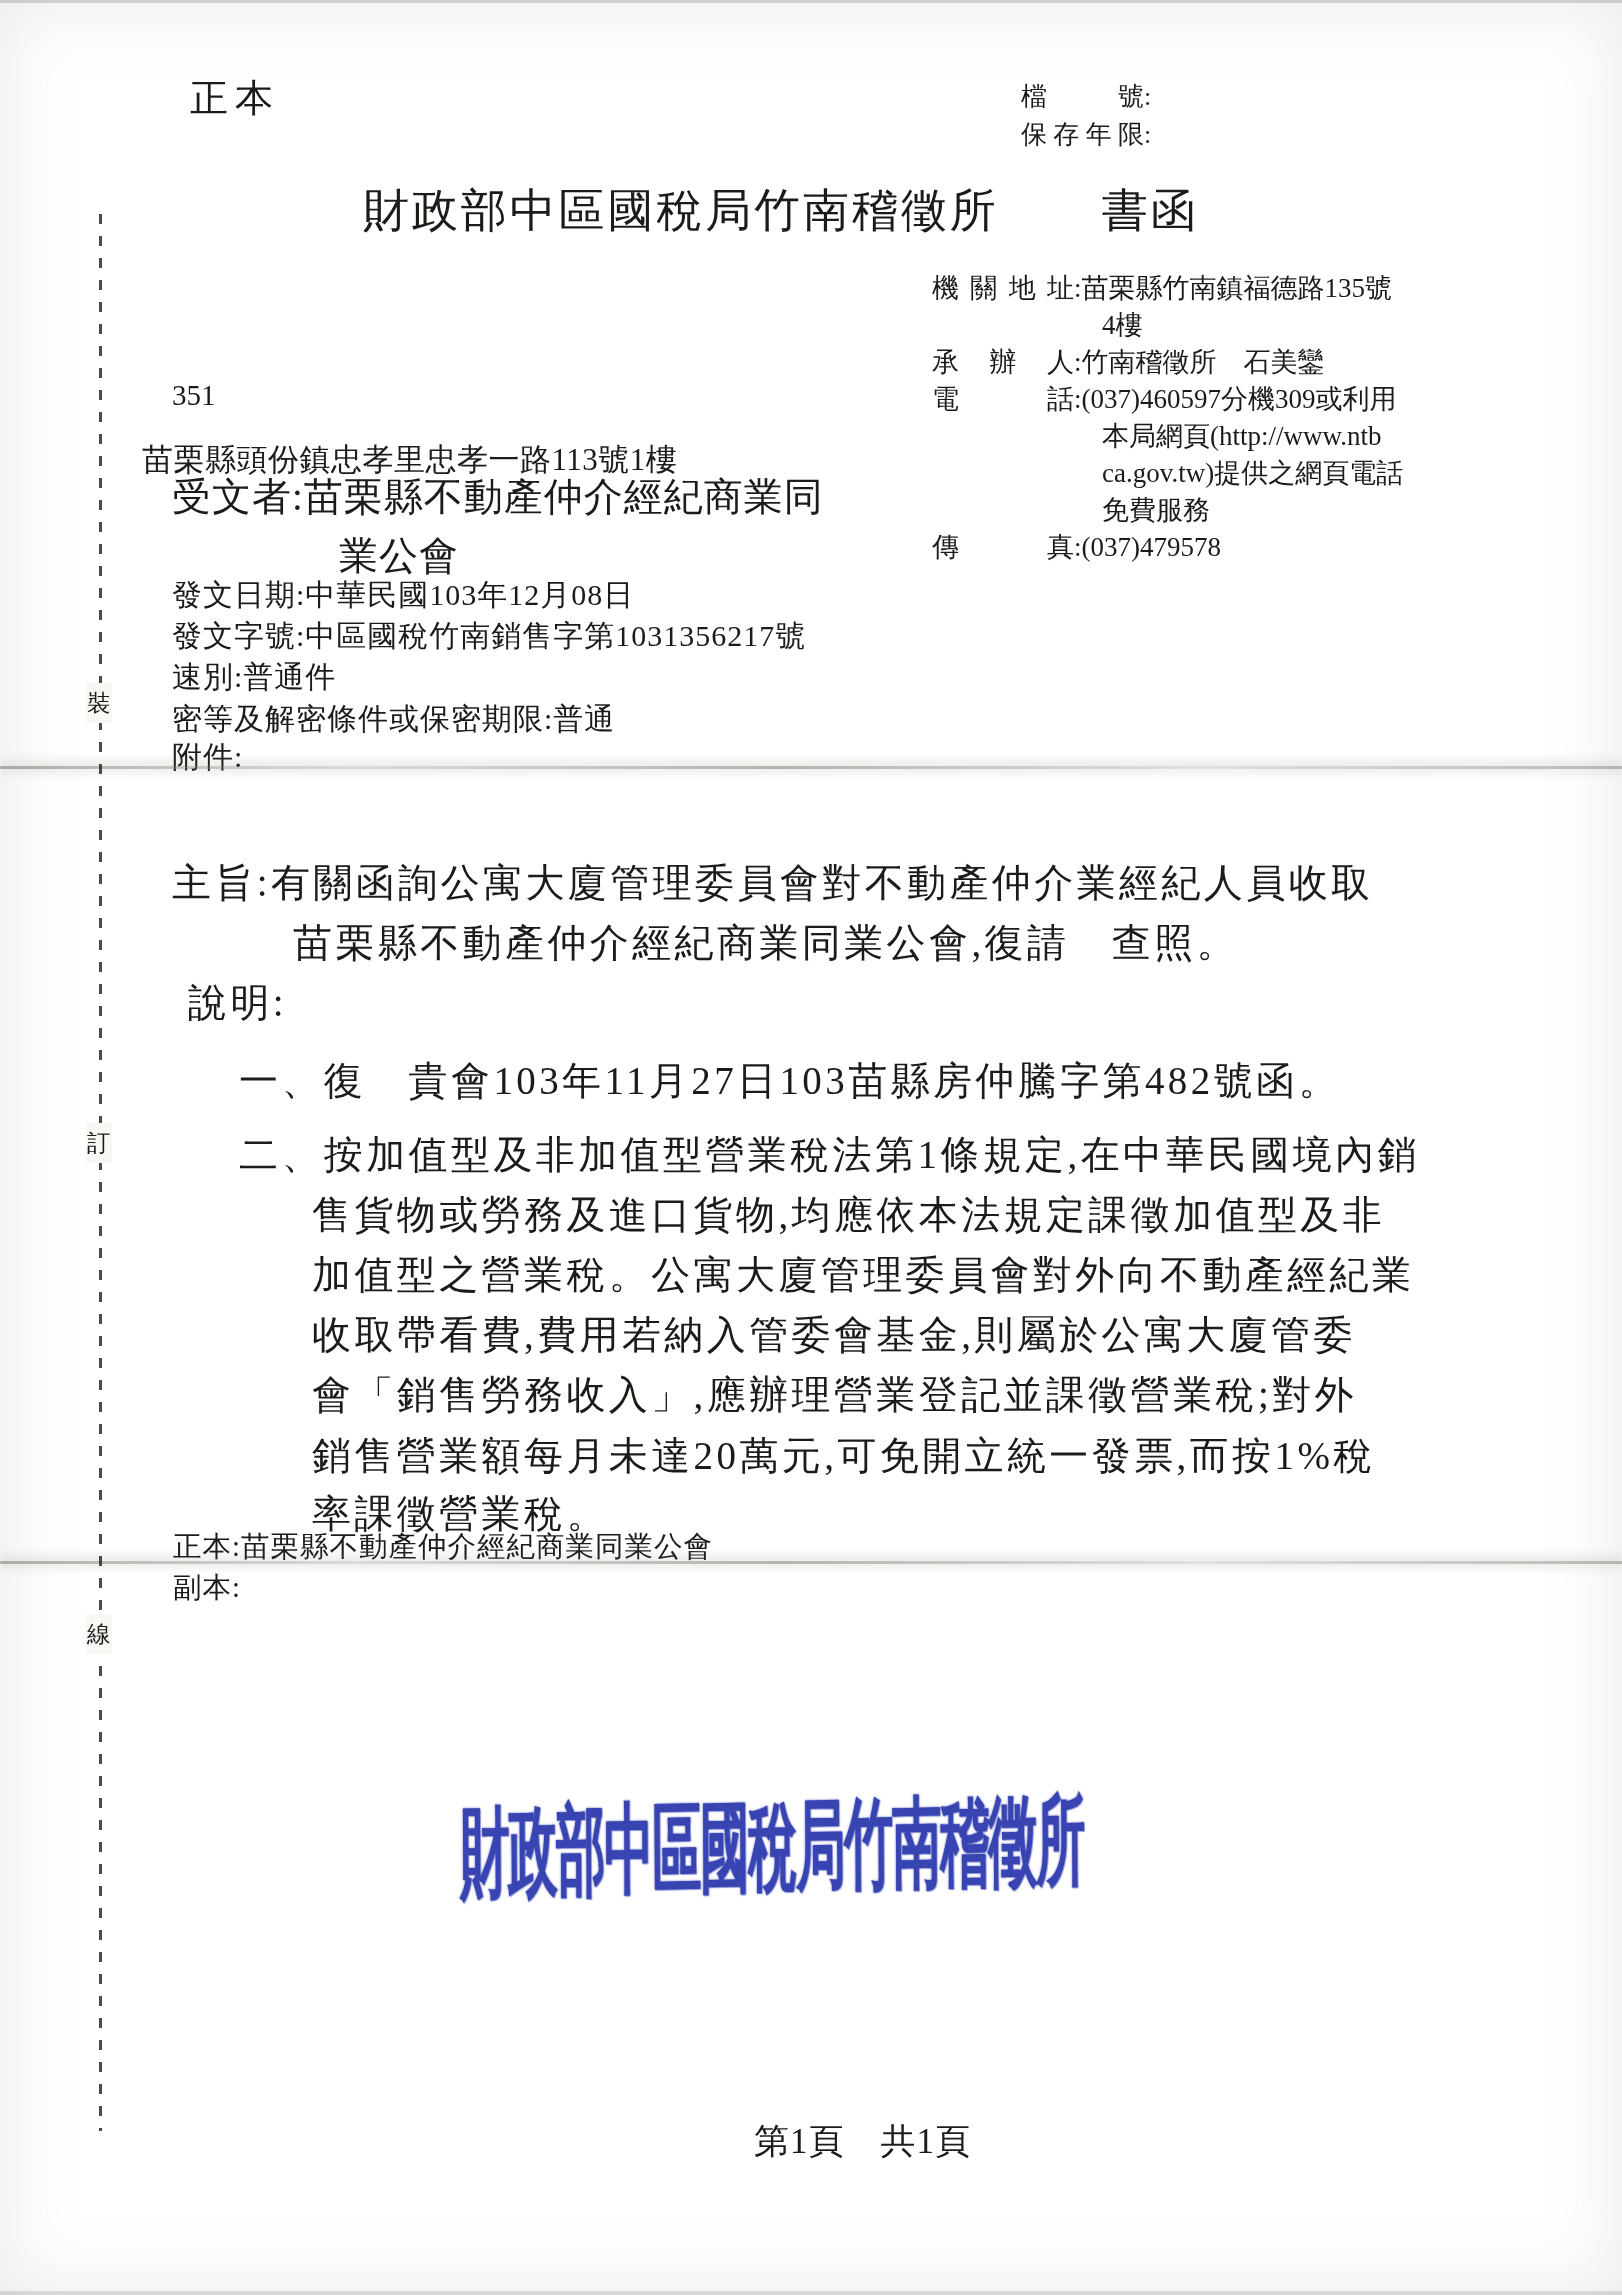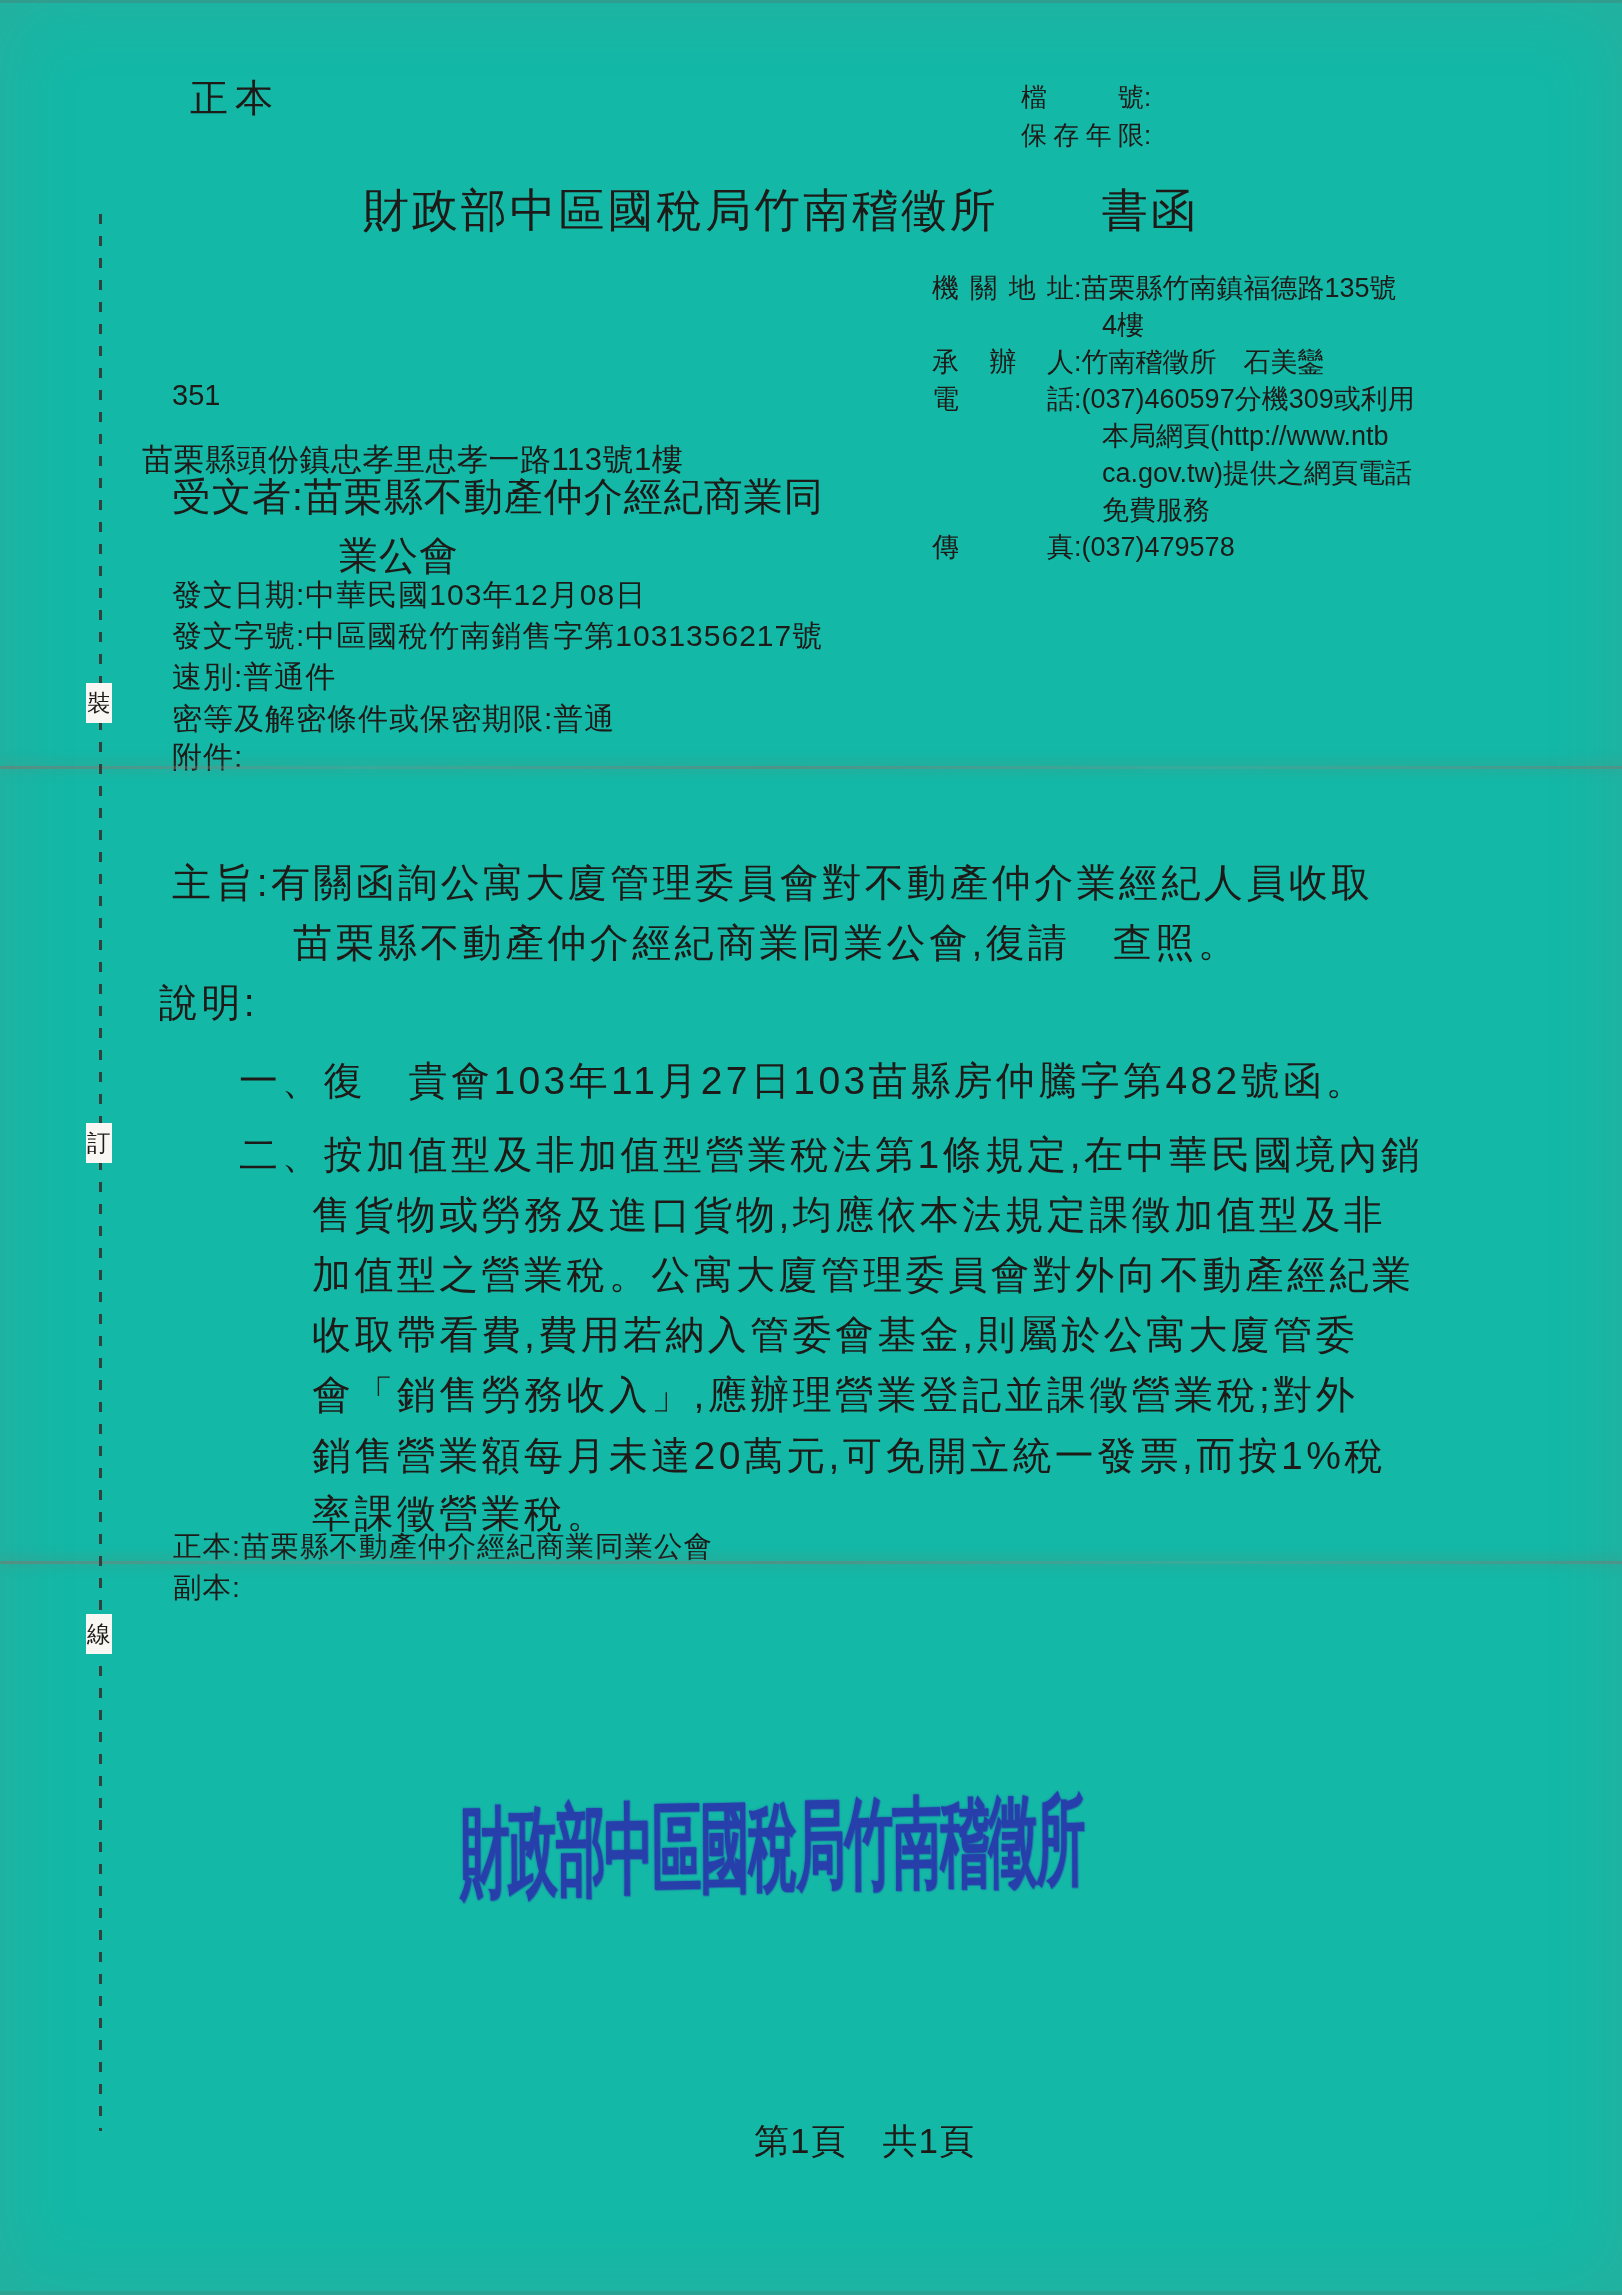--- a/index.html
+++ b/index.html
@@ -1,21 +1,21 @@
 <!DOCTYPE html>
 <html style="font-size:7.8px"><head>
 <meta charset="utf-8">
 <style>
   html,body{margin:0;padding:0;background:#e8e6e2;}
   #page{
     position:relative;
     width:1623px;height:2295px;
-    background:#14b8a6;
+    background:#ffffff;
     overflow:hidden;
-    font-family:Liberation Sans, sans-serif;
+    font-family:Liberation Serif, serif;
     color:#1d1a18;
     box-shadow:inset 0 0 78px rgba(140,133,122,.18);
   }
   .abs{position:absolute;white-space:nowrap;}
   
   .jl{display:inline-block;text-align:justify;text-align-last:justify;vertical-align:top;}
   .jl-250{width:123px;}
   .jl-290{width:142px;}
   
   .copy-type{font-size:38px;letter-spacing:6.9px;}
@@ -110,21 +110,21 @@
   </div>
 
   <div class="crease-band" style="top:759px;"></div>
   <div class="crease" style="top:766px;"></div>
 
   <div class="abs body-t" style="left:172px;top:856px;">
     <span>主旨</span><span>:</span><span>有關函詢公寓大廈管理委員會對不動產仲介業經紀人員收取</span>
   </div>
   <div class="abs body-t" style="left:293px;top:916px;">苗栗縣不動產仲介經紀商業同業公會,復請　查照。</div>
 
-  <div class="abs body-t" style="left:159px;top:976px;">
+  <div class="abs body-t" style="left:188px;top:976px;">
     <span>說明</span><span>:</span>
   </div>
 
   <div class="abs body-t" style="left:239px;top:1054px;">
     <span>一、</span><span>復　貴會103年11月27日103苗縣房仲騰字第482號函。</span>
   </div>
 
   <div class="abs body-t" style="left:239px;top:1128px;">
     <span>二、</span><span>按加值型及非加值型營業稅法第1條規定,在中華民國境內銷</span>
   </div>

